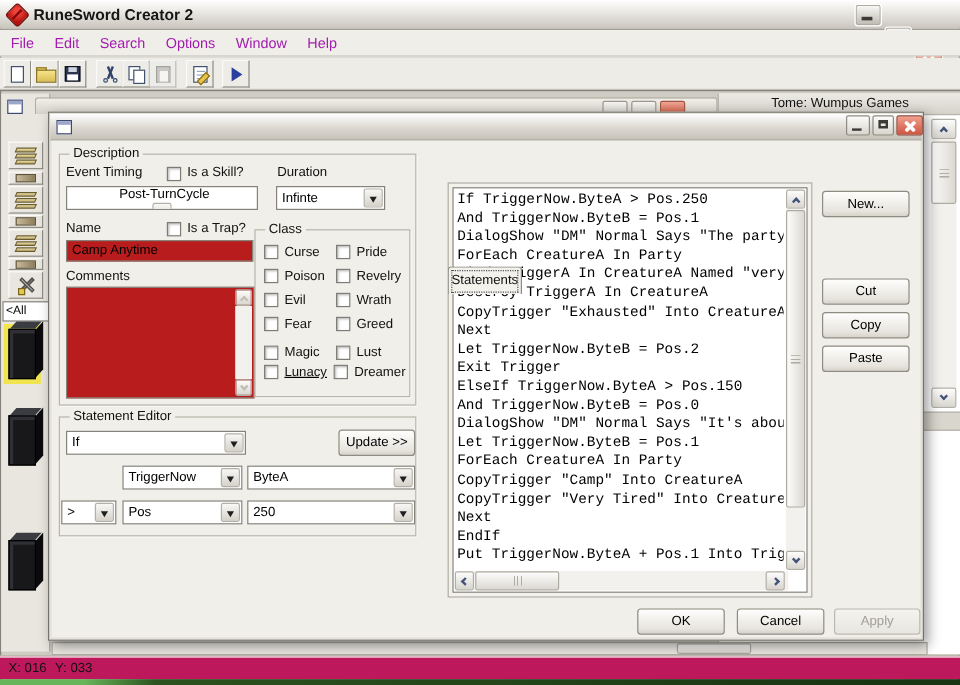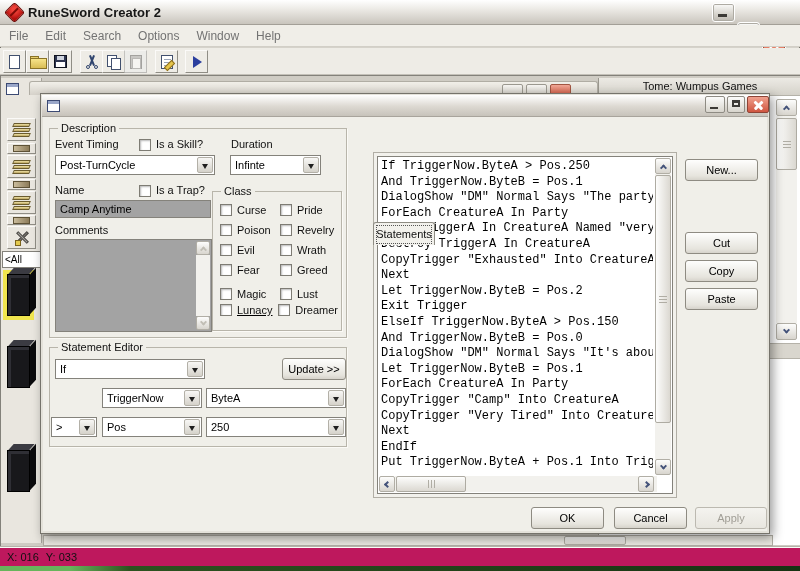--- a/index.html
+++ b/index.html
@@ -21,21 +21,21 @@
   .winbtn{width:23px;height:19px;border-radius:3px;border:1px solid #fff;
     background:linear-gradient(#fbfbfa,#d6d3cc 60%,#bdb9b1);
     box-shadow:inset 0 0 0 1px #aeaba3;position:relative;top:0;}
   .winbtn.close{background:linear-gradient(#f2a693,#dd6b51 50%,#c34c33);box-shadow:inset 0 0 0 1px #a14b38;}
   .g-min{position:absolute;left:5px;bottom:4px;width:9px;height:3px;background:#3c3a36;}
   .g-rest{position:absolute;left:5px;top:4px;width:9px;height:8px;border:2px solid #3c3a36;border-top-width:3px;background:transparent;}
   .g-x1,.g-x2{position:absolute;left:5px;top:8px;width:12px;height:3px;background:#fff;border-radius:1px;}
   .g-x1{transform:rotate(45deg);} .g-x2{transform:rotate(-45deg);}
   .menubar{left:0;top:25px;width:800px;height:22px;background:#f0eee8;border-bottom:1px solid #d2cfc7;
     display:flex;align-items:center;padding-left:3px;}
-  .menu-item{font-size:12px;color:#737373;padding:3px 6px;margin-right:5px;}
+  .menu-item{font-size:12px;color:#a21caf;padding:3px 6px;margin-right:5px;}
   .toolbar{left:0;top:48px;width:800px;height:27px;background:#eeece6;border-bottom:1px solid #c3c0b8;}
   .tbtn{position:absolute;top:2px;width:23px;height:23px;background:#eeece6;
     border:1px solid;border-color:#fbfaf8 #8f8d85 #8f8d85 #fbfaf8;
     display:flex;align-items:center;justify-content:center;}
   .tbtn.dis{opacity:.5;filter:grayscale(1);}
 
   
   .i-new{width:11px;height:14px;background:#fff;border:1px solid #41506e;}
   .i-open{position:relative;width:16px;height:11px;}
   .i-open:before{content:"";position:absolute;left:0;top:0;width:7px;height:3px;background:#e8cf6d;border:1px solid #8a7326;}
@@ -133,21 +133,21 @@
   .grp>.legend{position:absolute;top:-7px;left:8px;background:#f0efe9;padding:0 3px;font-size:11px;color:#111;}
   .lbl{font-size:11px;color:#111;white-space:nowrap;}
   .cb{width:12px;height:12px;background:#fff;border:1px solid #7e7c74;box-shadow:inset 1px 1px 2px rgba(0,0,0,.28);}
 
   .combo{background:#fff;border:1px solid #84827b;display:flex;justify-content:space-between;align-items:center;overflow:hidden;}
   .combo .ctext{font-size:11px;padding-left:4px;white-space:nowrap;}
   .combo .cbtn{width:16px;height:16px;margin:1px;border-radius:2px;background:linear-gradient(#f8f7f5,#d5d2ca);
     border:1px solid #b3b0a7;display:flex;align-items:center;justify-content:center;flex:none;}
   .varr{width:0;height:0;border:3px solid transparent;border-top:5px solid #1f1f1f;margin-top:5px;}
 
-  .field{background:#a3a3a3;border:1px solid #84827b;font-size:11px;font-family:"Liberation Sans",sans-serif;padding:2px 4px;}
+  .field{background:#b91c1c;border:1px solid #84827b;font-size:11px;font-family:"Liberation Sans",sans-serif;padding:2px 4px;}
   input.field{outline:none;}
 
   .btn{background:linear-gradient(#fefefd,#e6e4dd 80%,#d6d3cb);border:1px solid #8e8b82;border-radius:3px;
     font-size:11px;color:#000;text-align:center;line-height:20px;}
   .btn.disabled{color:#a19e96;border-color:#bcb9b0;background:linear-gradient(#f4f3ef,#e8e6df);}
 
   .tab{position:absolute;height:20px;top:131px;background:linear-gradient(#f7f6f3,#e4e2db);
     border:1px solid #8e8c83;border-bottom:none;border-radius:3px 3px 0 0;
     font-size:11px;text-align:center;line-height:19px;color:#111;}
   .tab.active{top:128px;height:23px;background:#f2f1ec;z-index:3;line-height:22px;}
@@ -318,21 +318,21 @@
       </div>
 
     <div class="abs grp" style="left:8px;top:34px;width:298px;height:210px;">
       <span class="legend">Description</span>
     </div>
     <span class="abs lbl" style="left:14px;top:44px;">Event Timing</span>
     <span class="abs cb" style="left:98px;top:45px;"></span>
     <span class="abs lbl" style="left:115px;top:44px;">Is a Skill?</span>
     <span class="abs lbl" style="left:190px;top:44px;">Duration</span>
 
-    <div class="abs combo" style="left:14px;top:61px;width:160px;height:20px;">
+    <div class="abs combo" style="left:14px;top:61px;width:160px;height:20px;flex-direction:column;">
       <span class="ctext">Post-TurnCycle</span>
       <span class="cbtn">
           <span class="varr"></span>
         </span>
     </div>
     <div class="abs combo" style="left:189px;top:61px;width:91px;height:20px;">
       <span class="ctext">Infinte</span>
       <span class="cbtn">
           <span class="varr"></span>
         </span>

